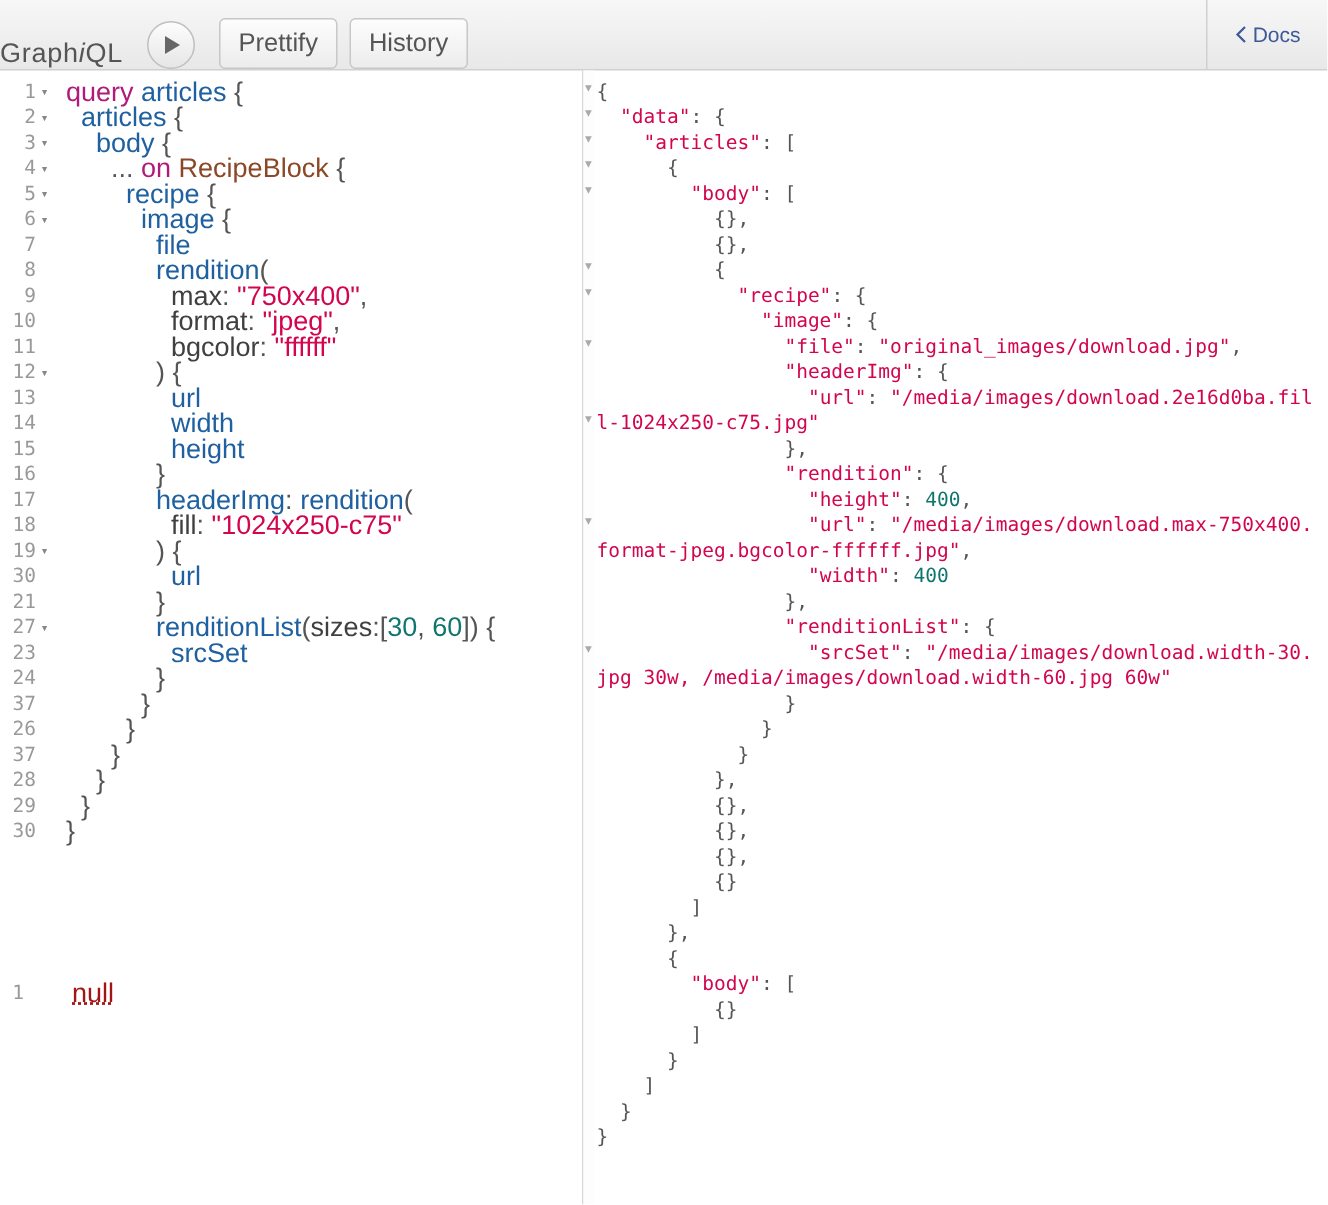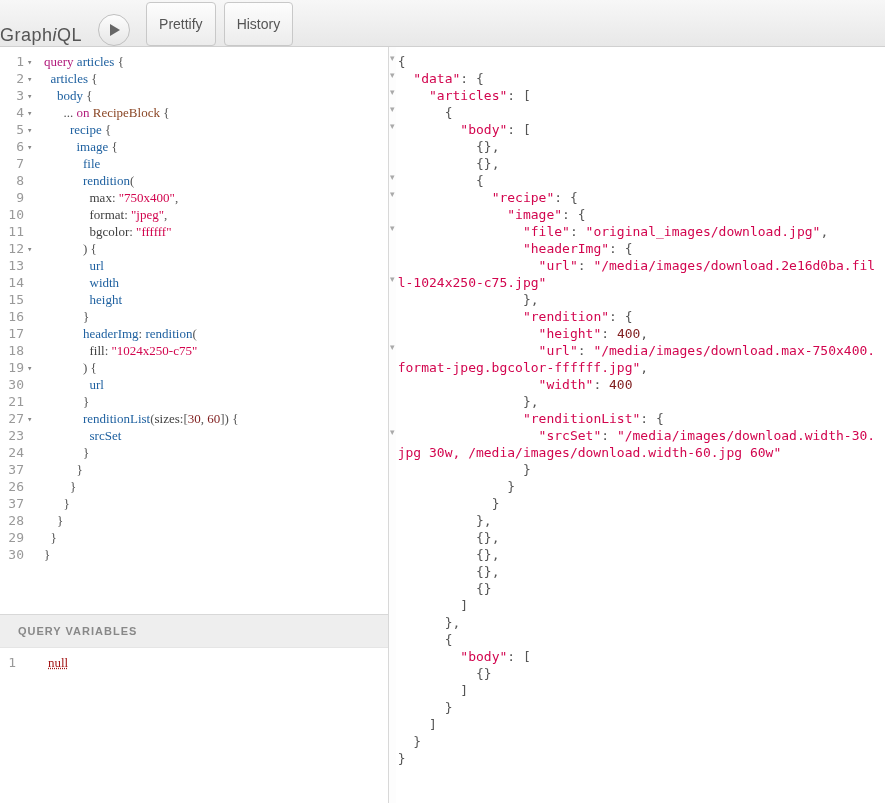--- a/index.html
+++ b/index.html
@@ -25,26 +25,26 @@
   width: 32px; height: 32px;
   border-radius: 50%;
   background: linear-gradient(to bottom, #fdfdfd, #e6e6e6);
   border: 1px solid #c0c0c0;
   display: flex; align-items: center; justify-content: center;
   margin-right: 16px;
   cursor: pointer;
 }
 .play-btn svg { margin-left: 2px; }
 .tool-btn {
-  height: 44px;
+  height: 34px;
   background: linear-gradient(to bottom, #fdfdfd, #ececec);
   border: 1px solid #c8c8c8;
   border-radius: 4px;
   padding: 0 12px;
-  font-size: 14px;
+  font-size: 17px;
   color: #555;
   margin-right: 8px;
   cursor: pointer;
 }
 .docs {
   position: absolute;
   right: 0;
   top: 0;
   bottom: 0;
   border-left: 1px solid #d0d0d0;
@@ -68,22 +68,22 @@
   padding-top: 6px;
   font-family: Menlo, Consolas, monospace;
   font-size: 13px;
   color: #999;
 }
 .gutter-line { display: flex; align-items: center; justify-content: flex-end; padding-right: 3px; height: 17px; }
 .fold { font-size: 9px; color: #888; margin-left: 3px; width: 8px; display: inline-block; }
 .code {
   flex: 1;
   padding: 6px 0 6px 6px;
-  font-family: Liberation Serif, serif;
-  font-size: 13px;
+  font-family: Liberation Sans, sans-serif;
+  font-size: 18px;
   line-height: 17px;
   white-space: pre;
   color: #333;
 }
 
 .vars-header {
   background: #eeeeee;
   border-top: 1px solid #d8d8d8;
   border-bottom: 1px solid #e5e5e5;
   padding: 10px 18px;
@@ -109,39 +109,45 @@
   color: #333;
 }
 .right { display: flex; }
 
 
 .kw { color: #b11a7b; }
 .def { color: #1f61a0; }
 .attr { color: #1f61a0; }
 .prop { color: #8b4726; text-align: right; }
 .str { color: #d2054e; }
-.num { color: #7f1d1d; text-align: center; }
+.num { color: #0f766e; text-align: center; }
 .punc { color: #555; }
 .qual { color: #404040; }
 .null { color: #a31515; text-decoration: underline dotted #a31515; }
 </style>
 </head>
 <body>
 
 <div class="topbar">
   <div class="logo">
     <span>Graph</span><i>i</i><span>QL</span>
   </div>
   <div class="play-btn">
     <svg width="12" height="14" viewBox="0 0 12 14">
         <path d="M1 1 L11 7 L1 13 Z" fill="#666"></path>
       </svg>
   </div>
   <button class="tool-btn">Prettify</button>
   <button class="tool-btn">History</button>
+  <div class="docs">
+    <svg width="8" height="12" viewBox="0 0 8 12">
+        <path d="M7 1 L2 6 L7 11" stroke="#3B5998" stroke-width="1.5" fill="none"></path>
+      </svg>
+    <span>Docs</span>
+  </div>
 </div>
 
 <div class="main">
   <div class="left">
     <div class="editor">
       <div class="gutter" id="query-gutter">
           <div class="gutter-line">
             <span>1</span>
             <span class="fold">▾</span>
           </div>
@@ -257,21 +263,20 @@
             <span>29</span>
             <span class="fold"></span>
           </div>
           <div class="gutter-line">
             <span>30</span>
             <span class="fold"></span>
           </div>
         </div>
       <div class="code" id="query-code"><div><span class="kw">query</span><span class="punc"> </span><span class="def">articles</span><span class="punc"> {</span></div><div><span class="punc">  </span><span class="attr">articles</span><span class="punc"> {</span></div><div><span class="punc">    </span><span class="attr">body</span><span class="punc"> {</span></div><div><span class="punc">      ... </span><span class="kw">on</span><span class="punc"> </span><span class="prop">RecipeBlock</span><span class="punc"> {</span></div><div><span class="punc">        </span><span class="attr">recipe</span><span class="punc"> {</span></div><div><span class="punc">          </span><span class="attr">image</span><span class="punc"> {</span></div><div><span class="punc">            </span><span class="attr">file</span></div><div><span class="punc">            </span><span class="attr">rendition</span><span class="punc">(</span></div><div><span class="punc">              </span><span class="qual">max</span><span class="punc">: </span><span class="str">"750x400"</span><span class="punc">,</span></div><div><span class="punc">              </span><span class="qual">format</span><span class="punc">: </span><span class="str">"jpeg"</span><span class="punc">,</span></div><div><span class="punc">              </span><span class="qual">bgcolor</span><span class="punc">: </span><span class="str">"ffffff"</span></div><div><span class="punc">            ) {</span></div><div><span class="punc">              </span><span class="attr">url</span></div><div><span class="punc">              </span><span class="attr">width</span></div><div><span class="punc">              </span><span class="attr">height</span></div><div><span class="punc">            }</span></div><div><span class="punc">            </span><span class="def">headerImg</span><span class="punc">: </span><span class="attr">rendition</span><span class="punc">(</span></div><div><span class="punc">              </span><span class="qual">fill</span><span class="punc">: </span><span class="str">"1024x250-c75"</span></div><div><span class="punc">            ) {</span></div><div><span class="punc">              </span><span class="attr">url</span></div><div><span class="punc">            }</span></div><div><span class="punc">            </span><span class="attr">renditionList</span><span class="punc">(</span><span class="qual">sizes</span><span class="punc">:[</span><span class="num">30</span><span class="punc">, </span><span class="num">60</span><span class="punc">]) {</span></div><div><span class="punc">              </span><span class="attr">srcSet</span></div><div><span class="punc">            }</span></div><div><span class="punc">          }</span></div><div><span class="punc">        }</span></div><div><span class="punc">      }</span></div><div><span class="punc">    }</span></div><div><span class="punc">  }</span></div><div><span class="punc">}</span></div></div>
     </div>
-    <div class="vars-header">QUERY VARIABLES</div>
     <div class="vars-editor">
       <div class="gutter">
         <div class="gutter-line">
             <span>1</span>
             <span class="fold"></span>
           </div>
       </div>
       <div class="code"><span class="null">null</span></div>
     </div>
   </div>

